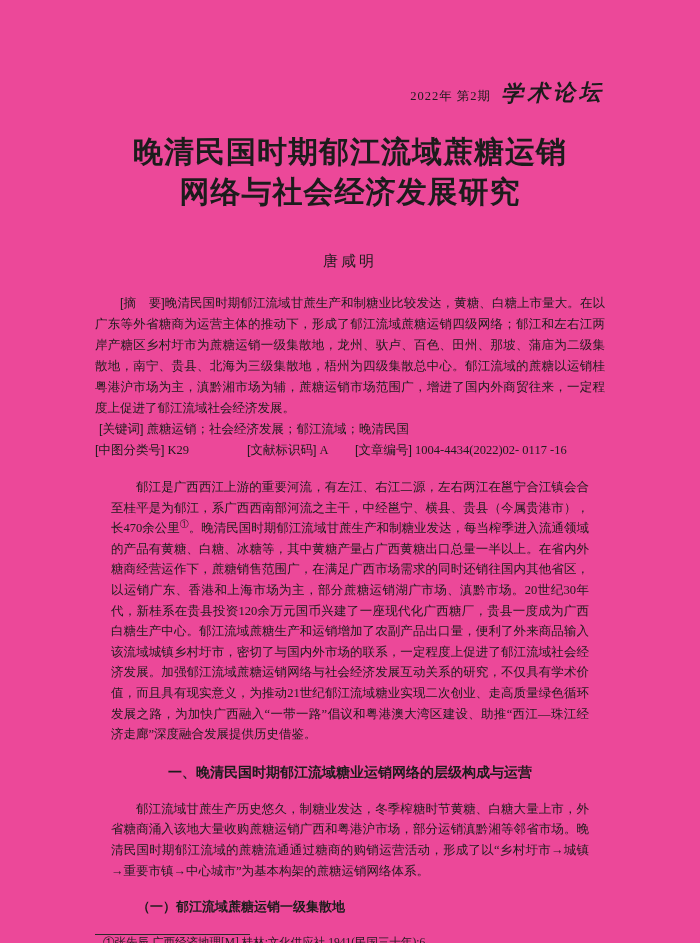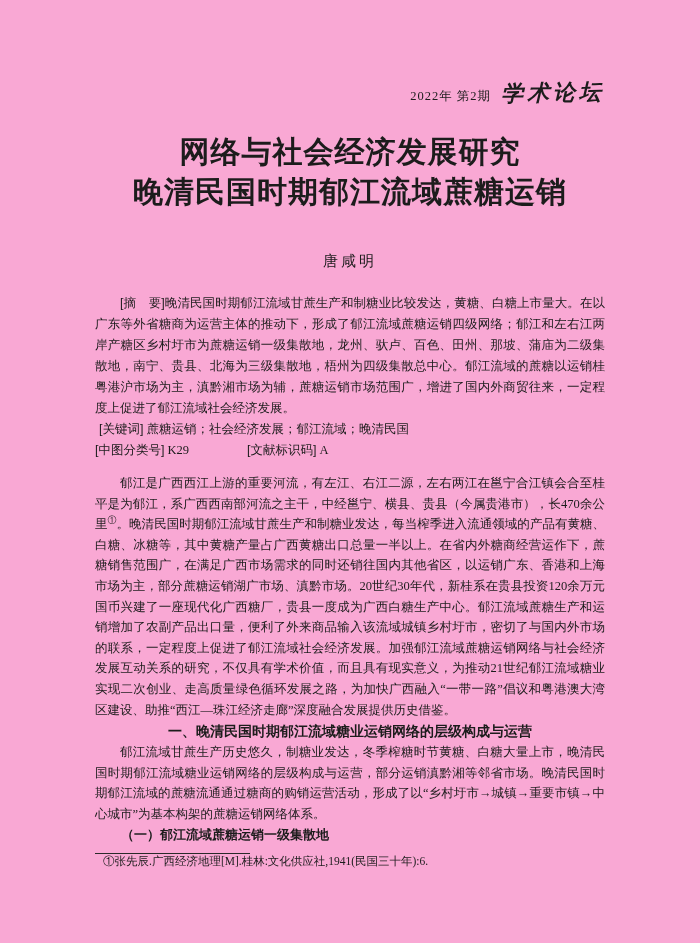--- a/index.html
+++ b/index.html
@@ -1,20 +1,20 @@
 <!DOCTYPE html>
 <html lang="zh"><head>
 <meta charset="utf-8">
 <style>
   html,body{margin:0;padding:0;background:#ffffff;}
   .page{
     position:relative;
     width:700px;height:943px;
     margin:0 auto;
-    background:#f9a8d4;
+    background:#ec4899;
     box-sizing:border-box;
     padding:0 95px;
     font-family:"Liberation Serif","DejaVu Serif",serif;
     color:#1c1c1c;
     overflow:hidden;
   }
   
   .journal-header{
     padding-top:78px;
     display:flex;
@@ -68,21 +68,21 @@
   .clc-seg1{flex:0 0 152px;}
   .clc-seg2{flex:0 0 108px;}
   .clc-seg3{flex:1 1 auto;}
   
   .body-block{
     margin-top:12px;
     font-size:12.5px;
     line-height:20.6px;
     text-align:justify;
   }
-  .body-block p{margin:0;text-indent:2em;}
+  .body-block p{margin:16px;text-indent:2em;}
   .body-block sup{font-size:9px;line-height:0;}
   .section-heading{
     text-align:center;
     font-family:"Liberation Sans","DejaVu Sans",sans-serif;
     font-weight:bold;
     font-size:14px;
     line-height:22px;
     margin:9px 0 7px;
     text-indent:0 !important;
   }
@@ -109,38 +109,39 @@
 <body>
 
 <div class="page">
 
   <div class="journal-header">
     <span class="issue-info">2022年 第2期</span>
     <span class="journal-name">学术论坛</span>
   </div>
 
   <div class="article-title">
+    <div>晚清民国时期郁江流域蔗糖运销</div>
     <div>网络与社会经济发展研究</div>
-    <div>晚清民国时期郁江流域蔗糖运销</div>
   </div>
 
   <div class="article-author">唐咸明</div>
 
   <div class="meta-block">
     <p class="abstract-para"><span class="meta-label">[摘　要]</span><span>晚清民国时期郁江流域甘蔗生产和制糖业比较发达，黄糖、白糖上市量大。在以广东等外省糖商为运营主体的推动下，形成了郁江流域蔗糖运销四级网络；郁江和左右江两岸产糖区乡村圩市为蔗糖运销一级集散地，龙州、驮卢、百色、田州、那坡、蒲庙为二级集散地，南宁、贵县、北海为三级集散地，梧州为四级集散总中心。郁江流域的蔗糖以运销桂粤港沪市场为主，滇黔湘市场为辅，蔗糖运销市场范围广，增进了国内外商贸往来，一定程度上促进了郁江流域社会经济发展。</span></p>
     <p class="meta-line"><span class="meta-label">[关键词]</span> <span>蔗糖运销；社会经济发展；郁江流域；晚清民国</span></p>
     <p class="meta-line clc-line">
       <span class="clc-seg1"><span class="meta-label">[中图分类号]</span> <span>K29</span></span>
       <span class="clc-seg2"><span class="meta-label">[文献标识码]</span> <span>A</span></span>
+      <span class="clc-seg3"><span class="meta-label">[文章编号]</span> <span>1004-4434(2022)02- 0117 -16</span></span>
     </p>
   </div>
 
   <div class="body-block">
     <p><span>郁江是广西西江上游的重要河流，有左江、右江二源，左右两江在邕宁合江镇会合至桂平是为郁江，系广西西南部河流之主干，中经邕宁、横县、贵县（今属贵港市），长470余公里</span><sup>①</sup><span>。晚清民国时期郁江流域甘蔗生产和制糖业发达，每当榨季进入流通领域的产品有黄糖、白糖、冰糖等，其中黄糖产量占广西黄糖出口总量一半以上。在省内外糖商经营运作下，蔗糖销售范围广，在满足广西市场需求的同时还销往国内其他省区，以运销广东、香港和上海市场为主，部分蔗糖运销湖广市场、滇黔市场。20世纪30年代，新桂系在贵县投资120余万元国币兴建了一座现代化广西糖厂，贵县一度成为广西白糖生产中心。郁江流域蔗糖生产和运销增加了农副产品出口量，便利了外来商品输入该流域城镇乡村圩市，密切了与国内外市场的联系，一定程度上促进了郁江流域社会经济发展。加强郁江流域蔗糖运销网络与社会经济发展互动关系的研究，不仅具有学术价值，而且具有现实意义，为推动21世纪郁江流域糖业实现二次创业、走高质量绿色循环发展之路，为加快广西融入“一带一路”倡议和粤港澳大湾区建设、助推“西江—珠江经济走廊”深度融合发展提供历史借鉴。</span></p>
     <p class="section-heading">一、晚清民国时期郁江流域糖业运销网络的层级构成与运营</p>
-    <p>郁江流域甘蔗生产历史悠久，制糖业发达，冬季榨糖时节黄糖、白糖大量上市，晚清民国时期郁江流域糖业运销网络的层级构成与运营，部分运销滇黔湘等邻省市场。晚清民国时期郁江流域的蔗糖流通通过糖商的购销运营活动，形成了以“乡村圩市→城镇→重要市镇→中心城市”为基本构架的蔗糖运销网络体系。</p>
+    <p>郁江流域甘蔗生产历史悠久，制糖业发达，冬季榨糖时节黄糖、白糖大量上市，外省糖商涌入该地大量收购蔗糖运销广西和粤港沪市场，部分运销滇黔湘等邻省市场。晚清民国时期郁江流域的蔗糖流通通过糖商的购销运营活动，形成了以“乡村圩市→城镇→重要市镇→中心城市”为基本构架的蔗糖运销网络体系。</p>
     <p class="subsection-heading">（一）郁江流域蔗糖运销一级集散地</p>
   </div>
 
   <div class="footnote-rule"></div>
   <div class="footnote-text">①张先辰.广西经济地理[M].桂林:文化供应社,1941(民国三十年):6.</div>
 
 </div>
 
 </body></html>

